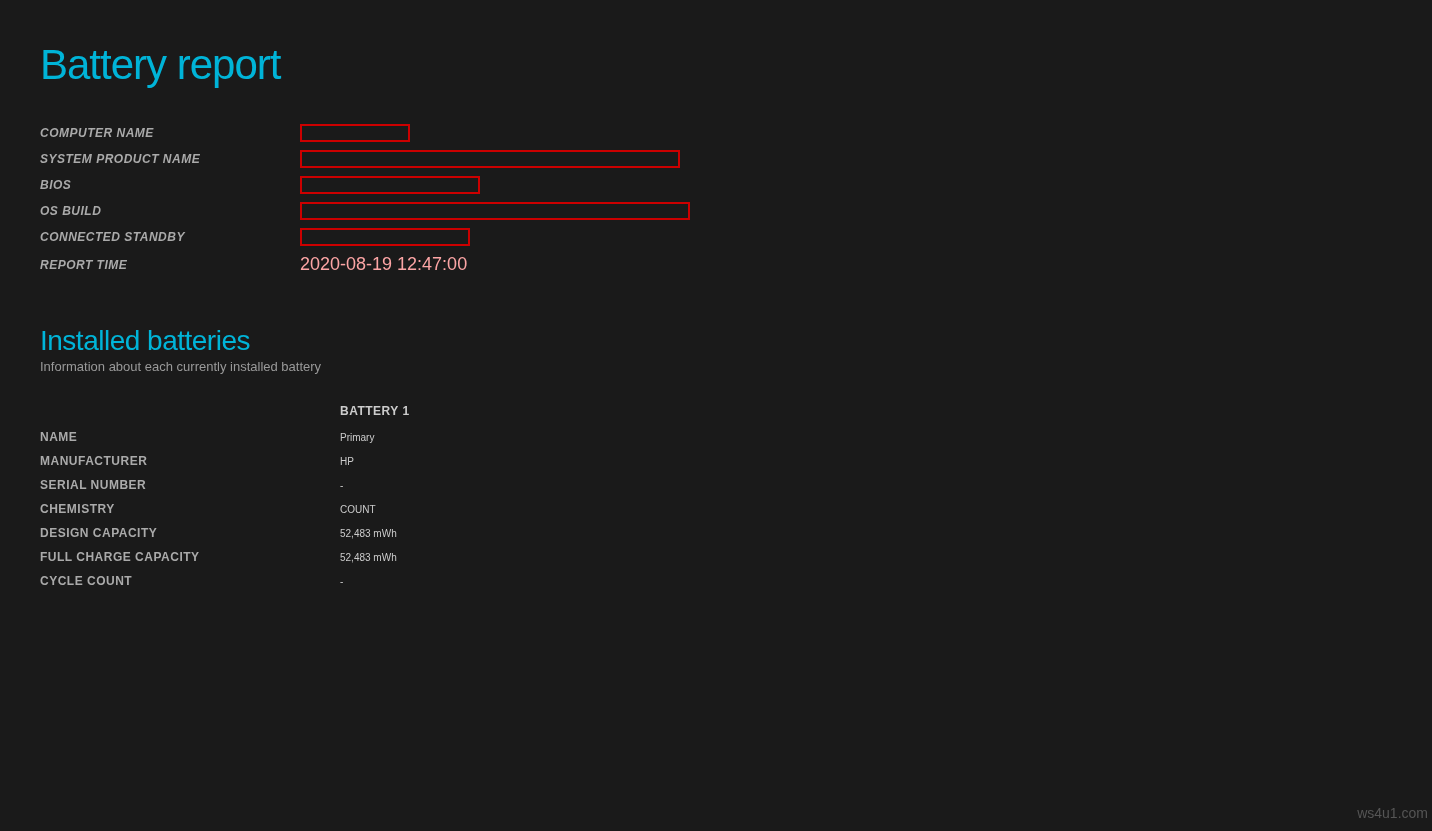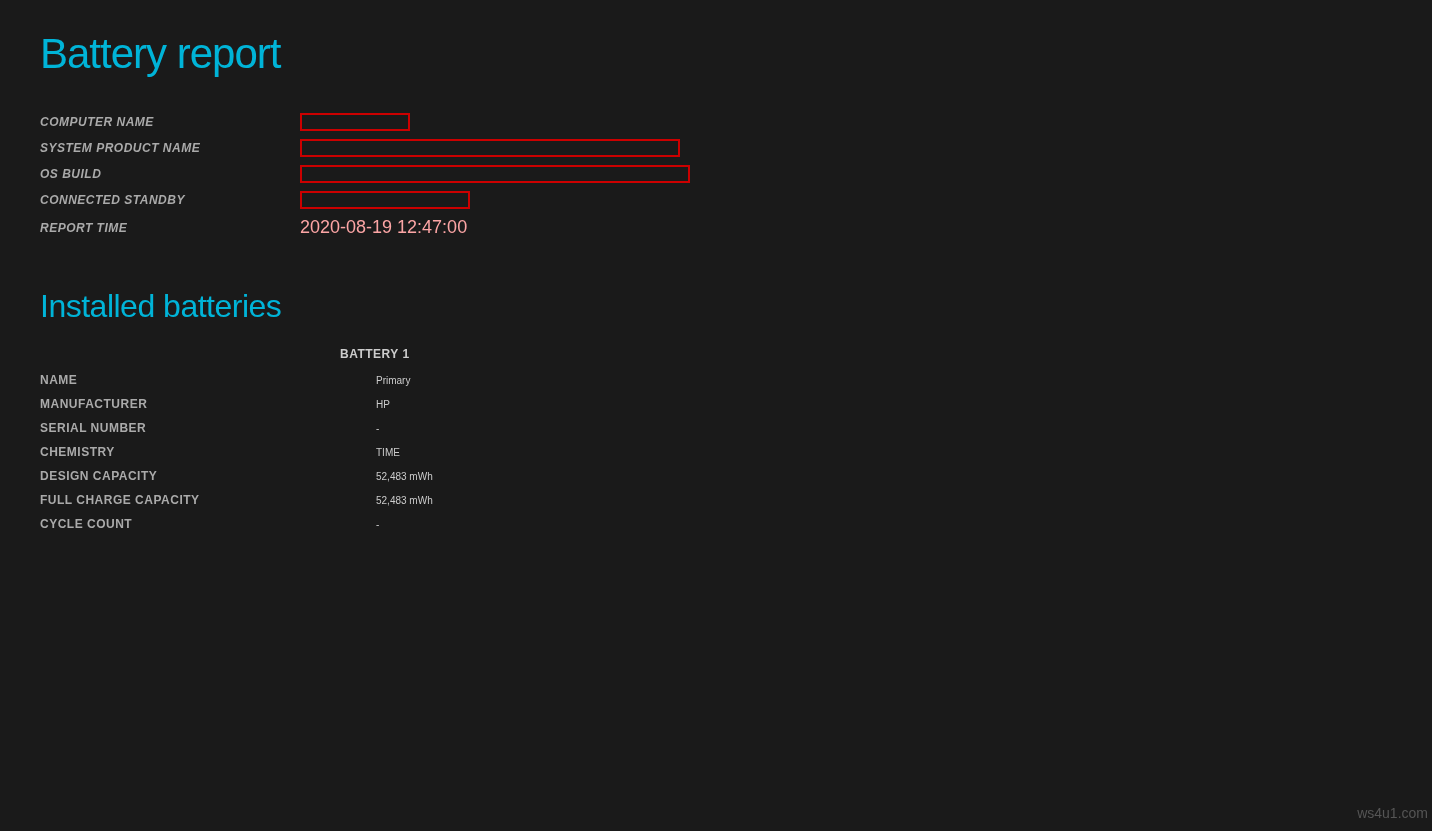--- a/index.html
+++ b/index.html
@@ -17,20 +17,21 @@
       min-height: 831px;
       padding: 30px 40px;
     }
 
     .page-title {
       color: #00b4d8;
       font-size: 42px;
       font-weight: 300;
       margin-bottom: 35px;
       letter-spacing: -1px;
+      margin-top: 11px;
     }
 
     .info-table {
       margin-bottom: 50px;
     }
 
     .info-row {
       display: flex;
       align-items: center;
       margin-bottom: 8px;
@@ -61,23 +62,23 @@
 
     .redacted-sm { width: 110px; }
     .redacted-lg { width: 380px; }
     .redacted-md { width: 180px; }
     .redacted-xl { width: 390px; }
     .redacted-xs { width: 70px; }
     .redacted-conn { width: 170px; }
 
     .section-title {
       color: #00b4d8;
-      font-size: 32px;
+      font-size: 28px;
       font-weight: 400;
-      margin-bottom: 22px;
+      margin-bottom: 2px;
       letter-spacing: -0.5px;
     }
 
     .section-subtitle {
       color: #999999;
       font-size: 13px;
       margin-bottom: 30px;
     }
 
     .battery-table {
@@ -102,21 +103,21 @@
       text-transform: uppercase;
     }
 
     .battery-row {
       display: flex;
       margin-bottom: 10px;
       align-items: center;
     }
 
     .battery-field-label {
-      width: 336px;
+      width: 300px;
       flex-shrink: 0;
       font-size: 12px;
       font-weight: 600;
       letter-spacing: 0.5px;
       color: #aaaaaa;
       text-transform: uppercase;
     }
 
     .battery-field-value {
       color: #cccccc;
@@ -141,20 +142,24 @@
   <div class="info-row">
     <span class="info-label">COMPUTER NAME</span>
     <span class="redacted-bar redacted-sm"></span>
   </div>
 
   <div class="info-row">
     <span class="info-label">SYSTEM PRODUCT NAME</span>
     <span class="redacted-bar redacted-lg"></span>
   </div>
 
+  <div class="info-row">
+    <span class="info-label">BIOS</span>
+    <span class="redacted-bar redacted-md"></span>
+  </div>
 
   <div class="info-row">
     <span class="info-label">OS BUILD</span>
     <span class="redacted-bar redacted-xl"></span>
   </div>
 
 
   <div class="info-row">
     <span class="info-label">CONNECTED STANDBY</span>
     <span class="redacted-bar redacted-conn"></span>
@@ -162,20 +167,21 @@
 
   <div class="info-row">
     <span class="info-label">REPORT TIME</span>
     <span class="info-value">2020-08-19   12:47:00</span>
   </div>
 
 </div>
 
 <div class="installed-batteries-section">
   <h2 class="section-title">Installed batteries</h2>
+  <p class="section-subtitle">Information about each currently installed battery</p>
 
   <div class="battery-table">
 
     <div class="battery-header-row">
       <div class="battery-label-col"></div>
       <div class="battery-col-header">BATTERY 1</div>
     </div>
 
     <div class="battery-row">
       <div class="battery-field-label">NAME</div>
@@ -187,21 +193,21 @@
       <div class="battery-field-value">HP</div>
     </div>
 
     <div class="battery-row">
       <div class="battery-field-label">SERIAL NUMBER</div>
       <div class="battery-field-value">-</div>
     </div>
 
     <div class="battery-row">
       <div class="battery-field-label">CHEMISTRY</div>
-      <div class="battery-field-value">TIME</div>
+      <div class="battery-field-value">COUNT</div>
     </div>
 
     <div class="battery-row">
       <div class="battery-field-label">DESIGN CAPACITY</div>
       <div class="battery-field-value">52,483 mWh</div>
     </div>
 
     <div class="battery-row" style="margin-top: 0;">
       <div class="battery-field-label">FULL CHARGE CAPACITY</div>
       <div class="battery-field-value">52,483 mWh</div>

